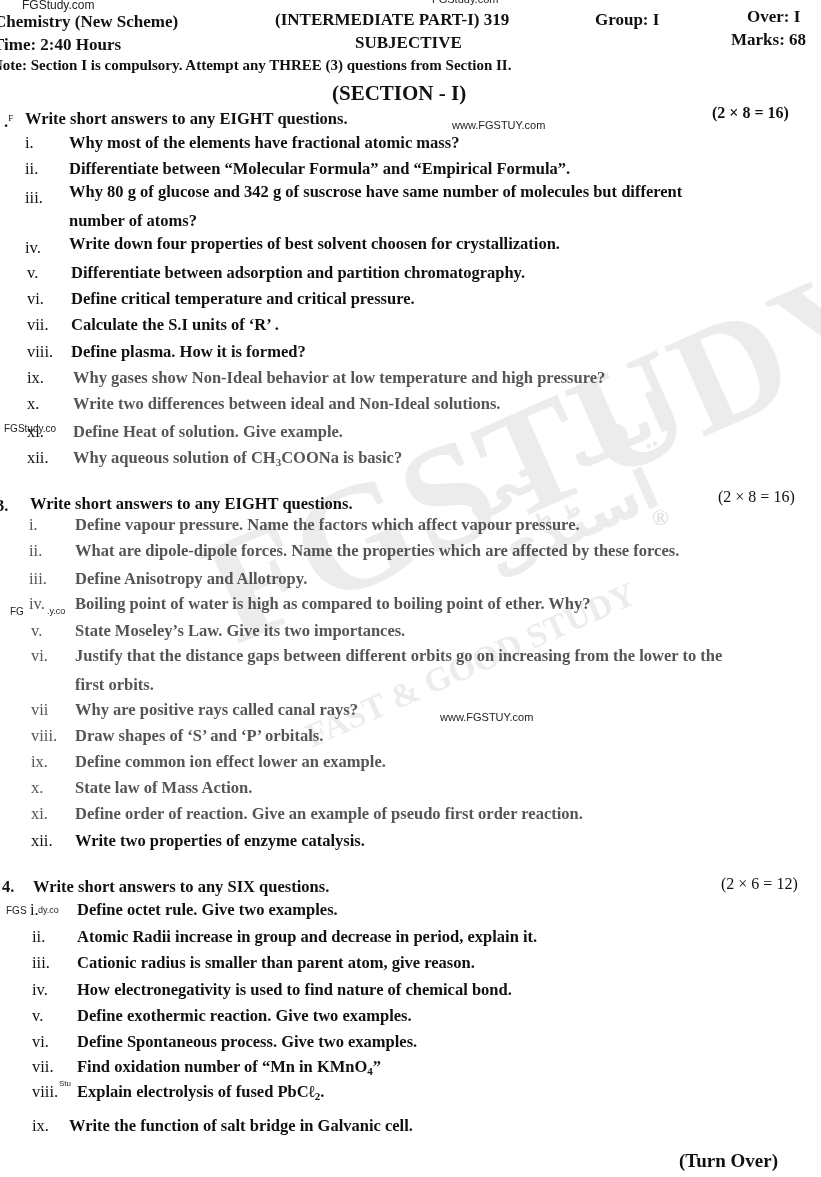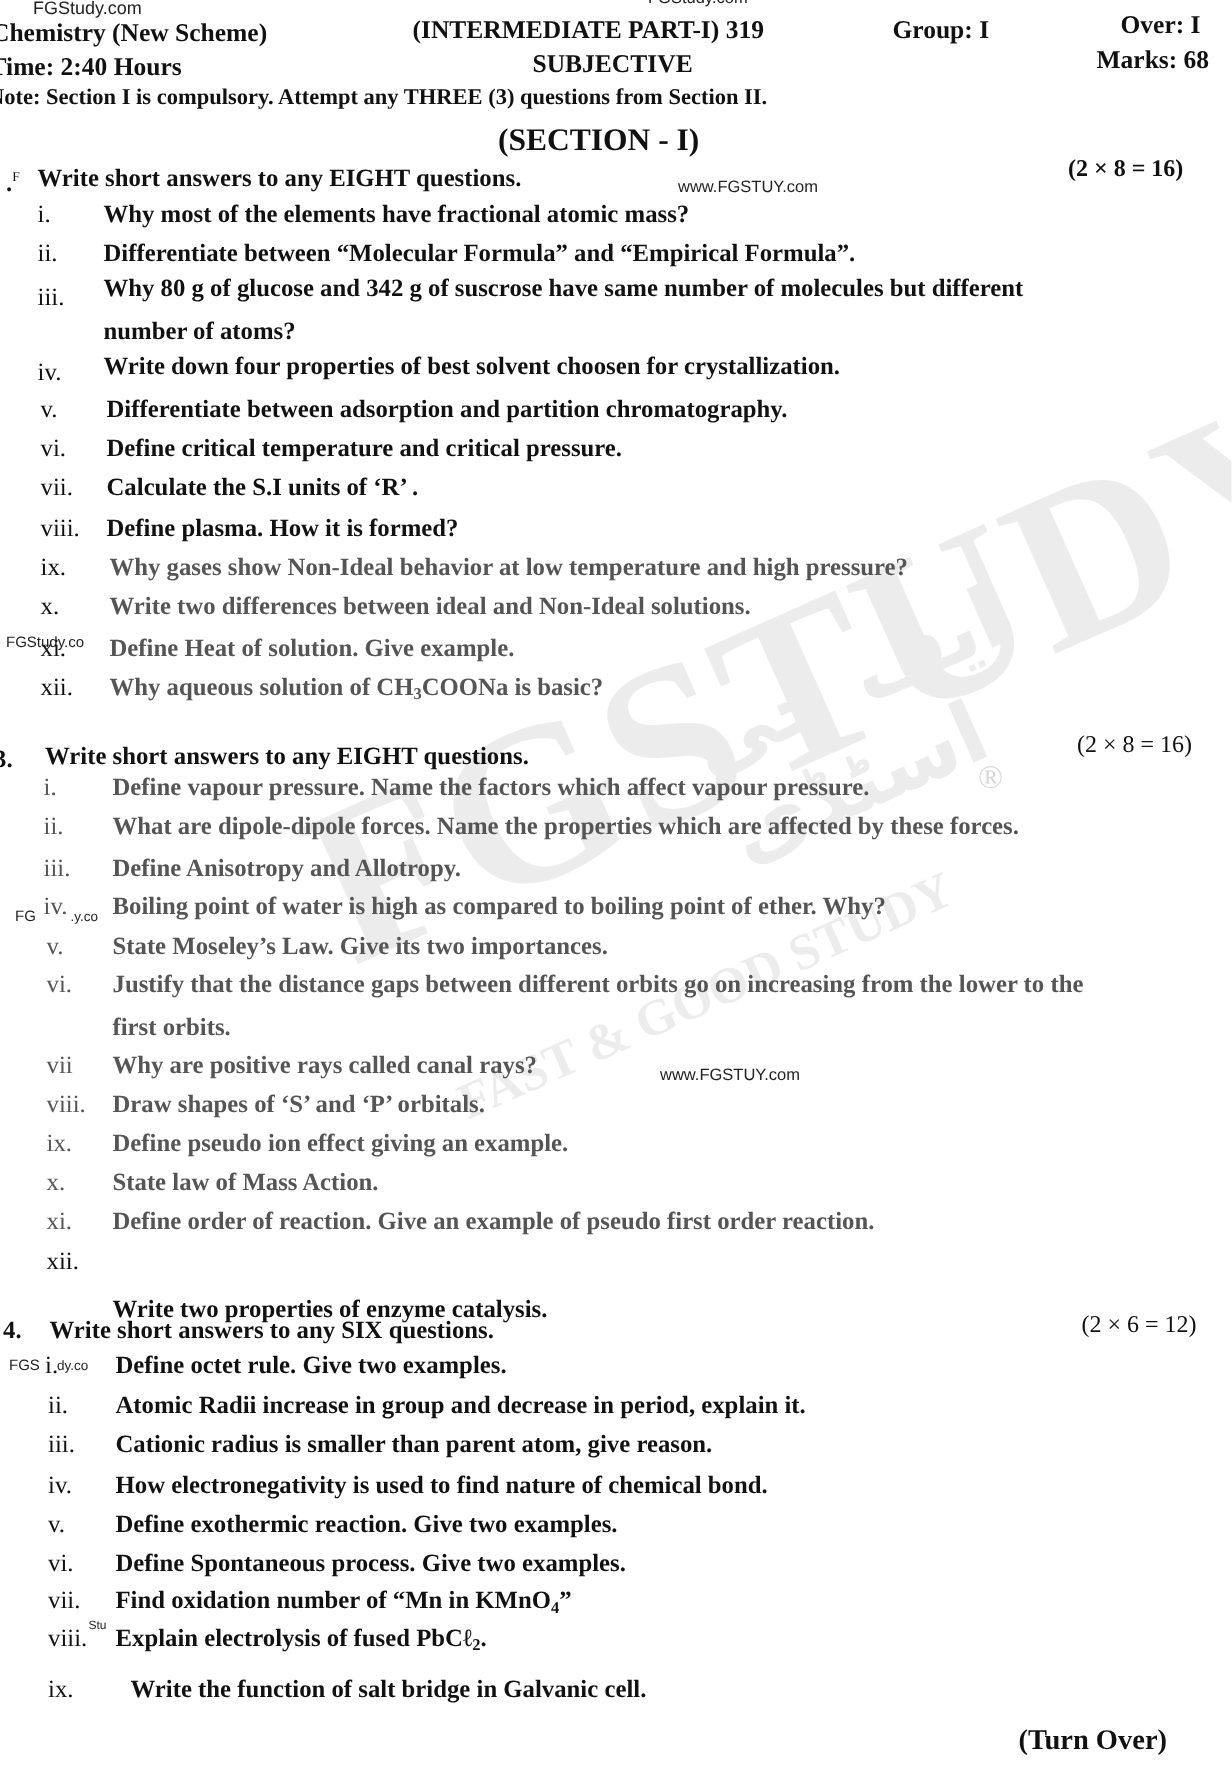--- a/index.html
+++ b/index.html
@@ -143,33 +143,33 @@
         <span class="num" style="left:31px;">vii</span>
         <span class="txt" style="left:75px;">Why are positive rays called canal rays?</span>
       </div>
     <div class="abs wm-small" style="left:440px; top:711px;">www.FGSTUY.com</div>
     <div class="item faint" style="top:726px;">
         <span class="num" style="left:31px;">viii.</span>
         <span class="txt" style="left:75px;">Draw shapes of  ‘S’  and  ‘P’  orbitals.</span>
       </div>
     <div class="item faint" style="top:752px;">
         <span class="num" style="left:31px;">ix.</span>
-        <span class="txt" style="left:75px;">Define pseudo ion effect giving an example.</span>
+        <span class="txt" style="left:75px;">Define common ion effect lower an example.</span>
       </div>
     <div class="item faint" style="top:778px;">
         <span class="num" style="left:31px;">x.</span>
         <span class="txt" style="left:75px;">State law of Mass Action.</span>
       </div>
     <div class="item faint" style="top:804px;">
         <span class="num" style="left:31px;">xi.</span>
         <span class="txt" style="left:75px;">Define order of reaction. Give an example of pseudo first order reaction.</span>
       </div>
     <div class="item" style="top:831px;">
         <span class="num" style="left:31px;">xii.</span>
-        <span class="txt" style="left:75px;margin-top:32px;">Write two properties of enzyme catalysis.</span>
+        <span class="txt" style="left:75px;">Write two properties of enzyme catalysis.</span>
       </div>
   </div>
 
   <div>
     <div class="abs q-head" style="left:2px; top:877px;">4.</div>
     <div class="abs q-head" style="left:33px; top:877px;">Write short answers to any SIX questions.</div>
     <div class="abs marks" style="left:721px; top:875px; font-weight:normal;">(2 × 6 = 12)</div>
 
     <div class="abs wm-small" style="left:6px; top:905px; font-size:10px;">FGS</div>
     <div class="abs wm-small" style="left:38px; top:905px; font-size:9px;">dy.co</div>
@@ -201,19 +201,19 @@
       <span class="num" style="left:32px;">vii.</span>
       <span class="txt" style="left:77px;"><span>Find oxidation number of  “Mn  in  KMnO</span><sub>4</sub><span>”</span></span>
     </div>
     <div class="item" style="top:1082px;">
       <span class="num" style="left:32px;">viii.</span>
       <span class="abs wm-small" style="left:59px; top:-3px; font-size:8px;">Stu</span>
       <span class="txt" style="left:77px;"><span>Explain electrolysis of fused PbCℓ</span><sub>2</sub><span>.</span></span>
     </div>
     <div class="item" style="top:1116px;">
         <span class="num" style="left:32px;">ix.</span>
-        <span class="txt" style="left:87px;">Write the function of salt bridge in Galvanic cell.</span>
+        <span class="txt" style="left:69px;">Write the function of salt bridge in Galvanic cell.</span>
       </div>
   </div>
 
   <div class="abs" style="left:679px; top:1150px; font-weight:bold; font-size:19px;">(Turn Over)</div>
 
 </div>
 
 </body></html>

